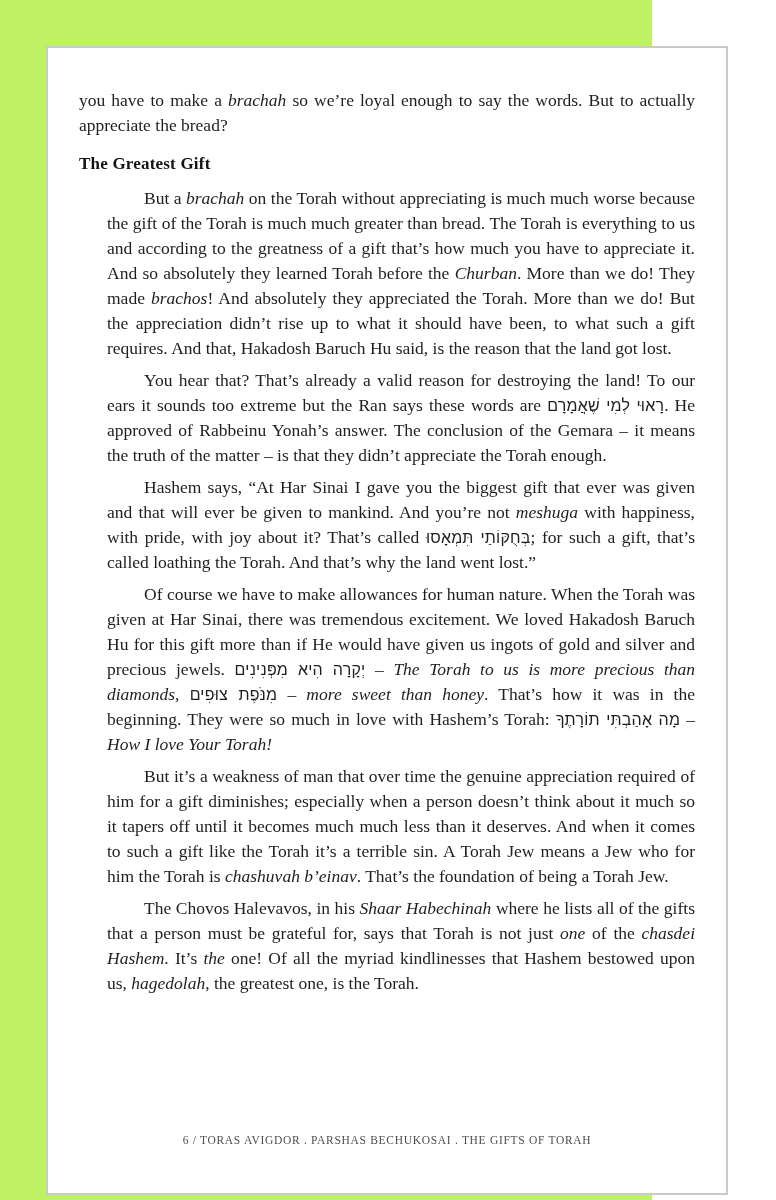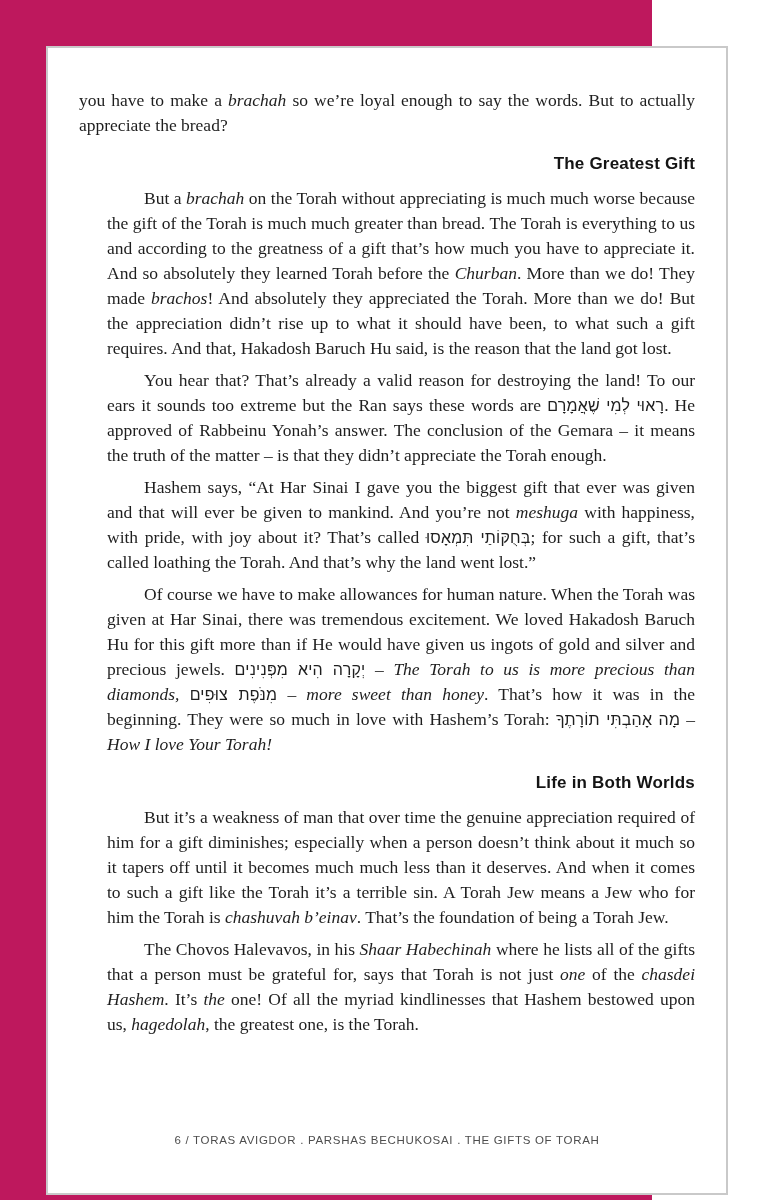--- a/index.html
+++ b/index.html
@@ -7,21 +7,21 @@
     padding: 0;
     width: 776px;
     height: 1200px;
     background: #ffffff;
     overflow: hidden;
   }
   .page {
     position: relative;
     width: 652px;
     height: 1200px;
-    background: #be185d;
+    background: #bef264;
   }
   .frame {
     position: absolute;
     left: 46px;
     top: 46px;
     width: 682px;
     height: 1149px;
     box-sizing: border-box;
     border: 2px solid var(--border-color, #c9c9c9);
     background: #ffffff;
@@ -48,52 +48,51 @@
     font-style: italic;
   }
   .hebrew {
     font-family: Liberation Sans, sans-serif;
     font-size: 16px;
     letter-spacing: 0.2px;
     unicode-bidi: embed;
   }
   .heading {
     margin: 13px 0 10px 0;
-    font-family: Liberation Sans, sans-serif;
+    font-family: Liberation Serif, serif;
     font-weight: 800;
     font-size: 17px;
     line-height: 25px;
     letter-spacing: 0.2px;
-    text-align: right;
+    text-align: left;
     text-indent: 0;
     color: #141414;
   }
   .footer {
     position: absolute;
     left: 0;
     right: 0;
     top: 1086px;
     text-align: center;
-    font-family: Liberation Sans, sans-serif;
+    font-family: Liberation Serif, serif;
     font-size: 11.5px;
     letter-spacing: 0.7px;
     color: var(--footer-color, #4d4d4d);
   }
 </style>
 </head>
 <body>
 
 <div class="page">
   <div class="frame">
     <div class="body-text">
         <p class="para"><span>you have to make a </span><span class="em">brachah</span><span> so we’re loyal enough to say the words. But to actually appreciate the bread?</span></p>
         <h2 class="heading">The Greatest Gift</h2>
         <p class="para indent"><span>But a </span><span class="em">brachah</span><span> on the Torah without appreciating is much much worse because the gift of the Torah is much much greater than bread. The Torah is everything to us and according to the greatness of a gift that’s how much you have to appreciate it. And so absolutely they learned Torah before the </span><span class="em">Churban</span><span>. More than we do! They made </span><span class="em">brachos</span><span>! And absolutely they appreciated the Torah. More than we do! But the appreciation didn’t rise up to what it should have been, to what such a gift requires. And that, Hakadosh Baruch Hu said, is the reason that the land got lost.</span></p>
         <p class="para indent"><span>You hear that? That’s already a valid reason for destroying the land! To our ears it sounds too extreme but the Ran says these words are </span><span class="hebrew" dir="rtl">רָאוּי לְמִי שֶׁאֲמָרָם</span><span>. He approved of Rabbeinu Yonah’s answer. The conclusion of the Gemara – it means the truth of the matter – is that they didn’t appreciate the Torah enough.</span></p>
         <p class="para indent"><span>Hashem says, “At Har Sinai I gave you the biggest gift that ever was given and that will ever be given to mankind. And you’re not </span><span class="em">meshuga</span><span> with happiness, with pride, with joy about it? That’s called </span><span class="hebrew" dir="rtl">בְּחֻקּוֹתַי תִּמְאָסוּ</span><span>; for such a gift, that’s called loathing the Torah. And that’s why the land went lost.”</span></p>
         <p class="para indent"><span>Of course we have to make allowances for human nature. When the Torah was given at Har Sinai, there was tremendous excitement. We loved Hakadosh Baruch Hu for this gift more than if He would have given us ingots of gold and silver and precious jewels. </span><span class="hebrew" dir="rtl">יְקָרָה הִיא מִפְּנִינִים</span><span> – </span><span class="em">The Torah to us is more precious than diamonds,</span><span> </span><span class="hebrew" dir="rtl">מִנֹּפֶת צוּפִים</span><span> – </span><span class="em">more sweet than honey</span><span>. That’s how it was in the beginning. They were so much in love with Hashem’s Torah: </span><span class="hebrew" dir="rtl">מָה אָהַבְתִּי תוֹרָתֶךָ</span><span> – </span><span class="em">How I love Your Torah!</span></p>
-        <h2 class="heading">Life in Both Worlds</h2>
         <p class="para indent"><span>But it’s a weakness of man that over time the genuine appreciation required of him for a gift diminishes; especially when a person doesn’t think about it much so it tapers off until it becomes much much less than it deserves. And when it comes to such a gift like the Torah it’s a terrible sin. A Torah Jew means a Jew who for him the Torah is </span><span class="em">chashuvah b’einav</span><span>. That’s the foundation of being a Torah Jew.</span></p>
         <p class="para indent"><span>The Chovos Halevavos, in his </span><span class="em">Shaar Habechinah</span><span> where he lists all of the gifts that a person must be grateful for, says that Torah is not just </span><span class="em">one</span><span> of the </span><span class="em">chasdei Hashem</span><span>. It’s </span><span class="em">the</span><span> one! Of all the myriad kindlinesses that Hashem bestowed upon us, </span><span class="em">hagedolah</span><span>, the greatest one, is the Torah.</span></p>
       </div>
     <div class="footer">6 / TORAS AVIGDOR . PARSHAS BECHUKOSAI . THE GIFTS OF TORAH</div>
   </div>
 </div>
 
 </body></html>

